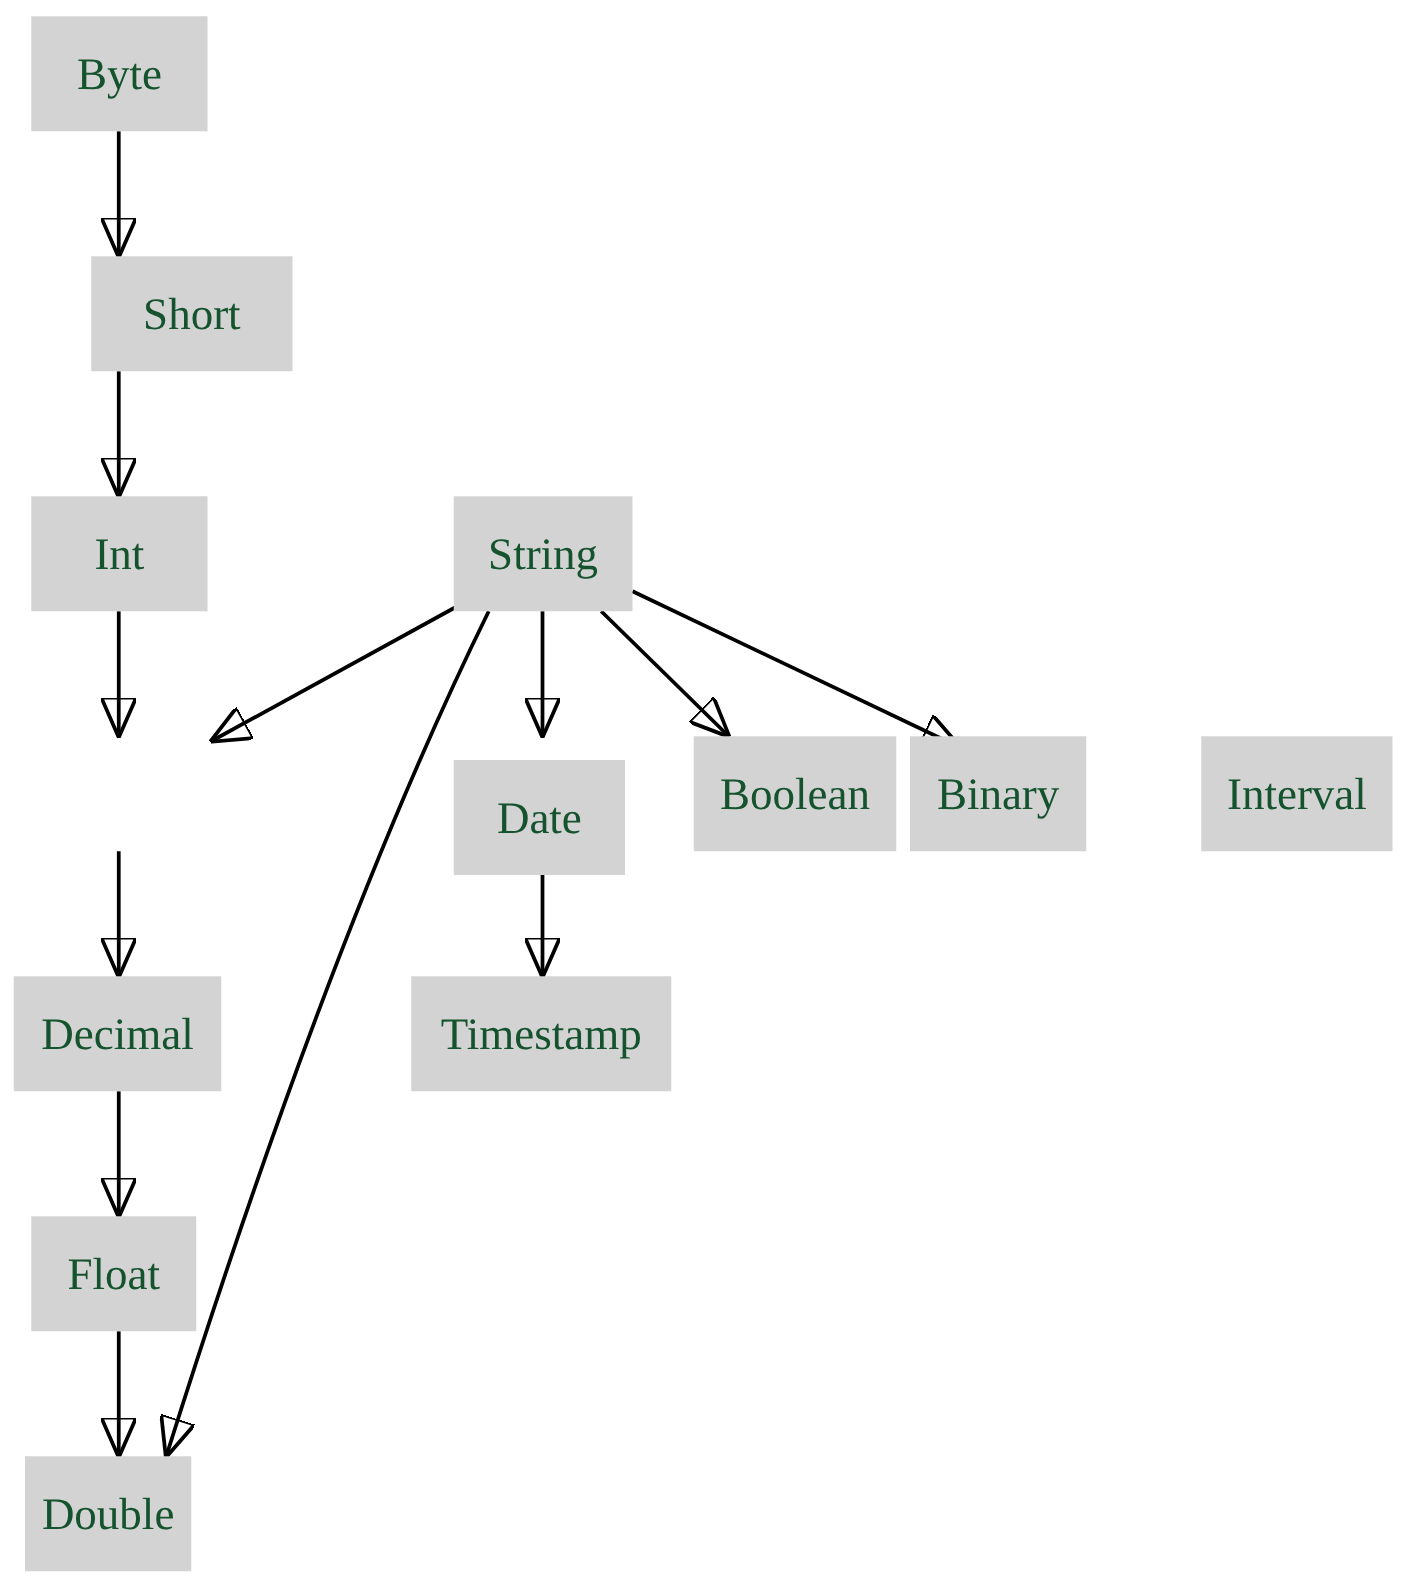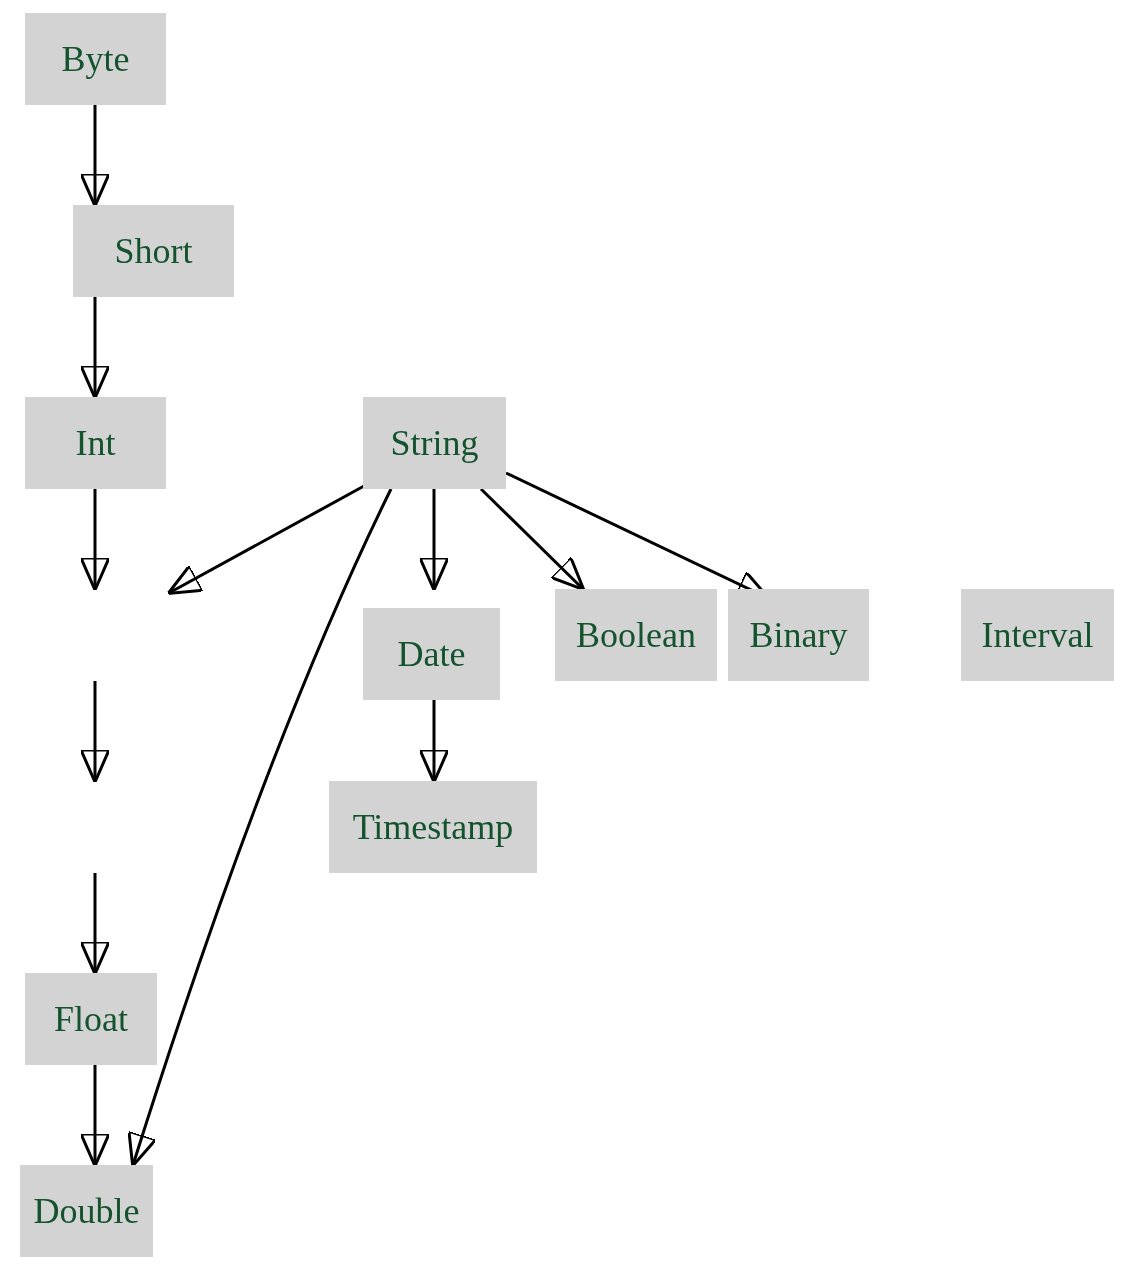--- a/index.html
+++ b/index.html
@@ -97,20 +97,23 @@
   </div>
   <div class="node n-boolean">
     <span>Boolean</span>
   </div>
   <div class="node n-binary">
     <span>Binary</span>
   </div>
   <div class="node n-interval">
     <span>Interval</span>
   </div>
+  <div class="node n-decimal">
+    <span>Decimal</span>
+  </div>
   <div class="node n-timestamp">
     <span>Timestamp</span>
   </div>
   <div class="node n-float">
     <span>Float</span>
   </div>
   <div class="node n-double">
     <span>Double</span>
   </div>
 

